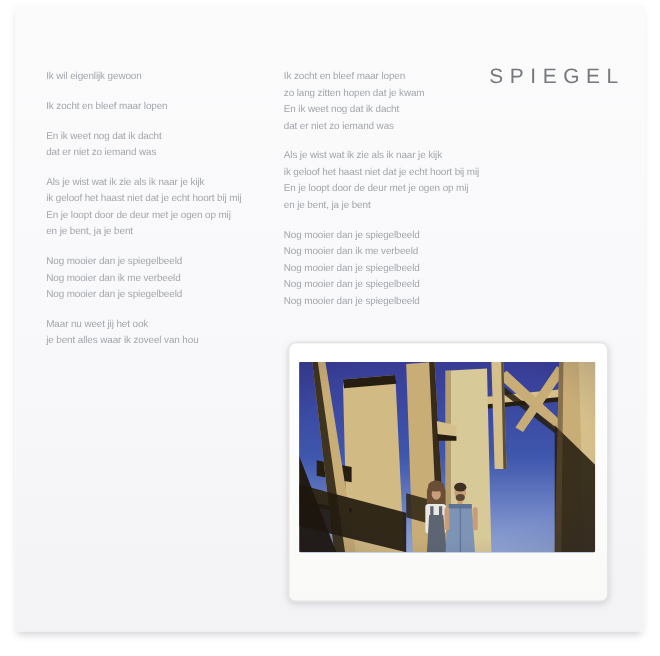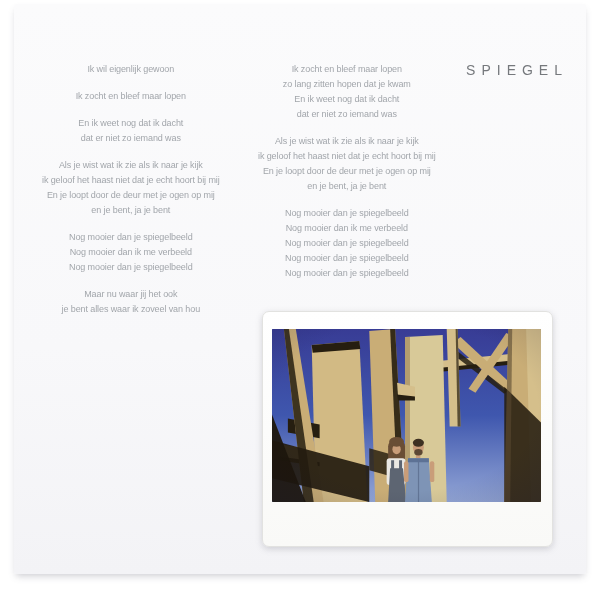--- a/index.html
+++ b/index.html
@@ -16,27 +16,27 @@
   }
   .lyrics-col{
     position:absolute;
     color:#a2a6ab;
     font-size:9px;
     letter-spacing:-0.1px;
     line-height:15px;
   }
   .col-left{left:28px;top:58px;}
   .col-right{left:244px;top:58px;}
-  .stanza{margin:0 0 12px 0;text-align:center;}
+  .stanza{margin:0 0 12px 0;}
   .stanza p{margin:0;white-space:nowrap;}
   .album-title{
     position:absolute;top:52px;right:18px;
     text-align:right;
     color:#75787c;
-    font-size:14px;
+    font-size:19px;
     font-weight:300;
     letter-spacing:6px;
     line-height:28px;
   }
   .polaroid{
     position:absolute;left:248px;top:307px;width:291px;height:236px;
     background:linear-gradient(180deg,#ffffff 0%,#f9f9f7 100%);
     border:1px solid #e2e2e0;
     border-radius:7px;
     box-shadow:0 2px 6px rgba(110,110,125,.28);
@@ -69,21 +69,21 @@
       <p>ik geloof het haast niet dat je echt hoort bij mij</p>
       <p>En je loopt door de deur met je ogen op mij</p>
       <p>en je bent, ja je bent</p>
     </div>
     <div class="stanza">
       <p>Nog mooier dan je spiegelbeeld</p>
       <p>Nog mooier dan ik me verbeeld</p>
       <p>Nog mooier dan je spiegelbeeld</p>
     </div>
     <div class="stanza">
-      <p>Maar nu waar jij het ook</p>
+      <p>Maar nu weet jij het ook</p>
       <p>je bent alles waar ik zoveel van hou</p>
     </div>
   </div>
 
   <div class="lyrics-col col-right">
     <div class="stanza">
       <p>Ik zocht en bleef maar lopen</p>
       <p>zo lang zitten hopen dat je kwam</p>
       <p>En ik weet nog dat ik dacht</p>
       <p>dat er niet zo iemand was</p>

